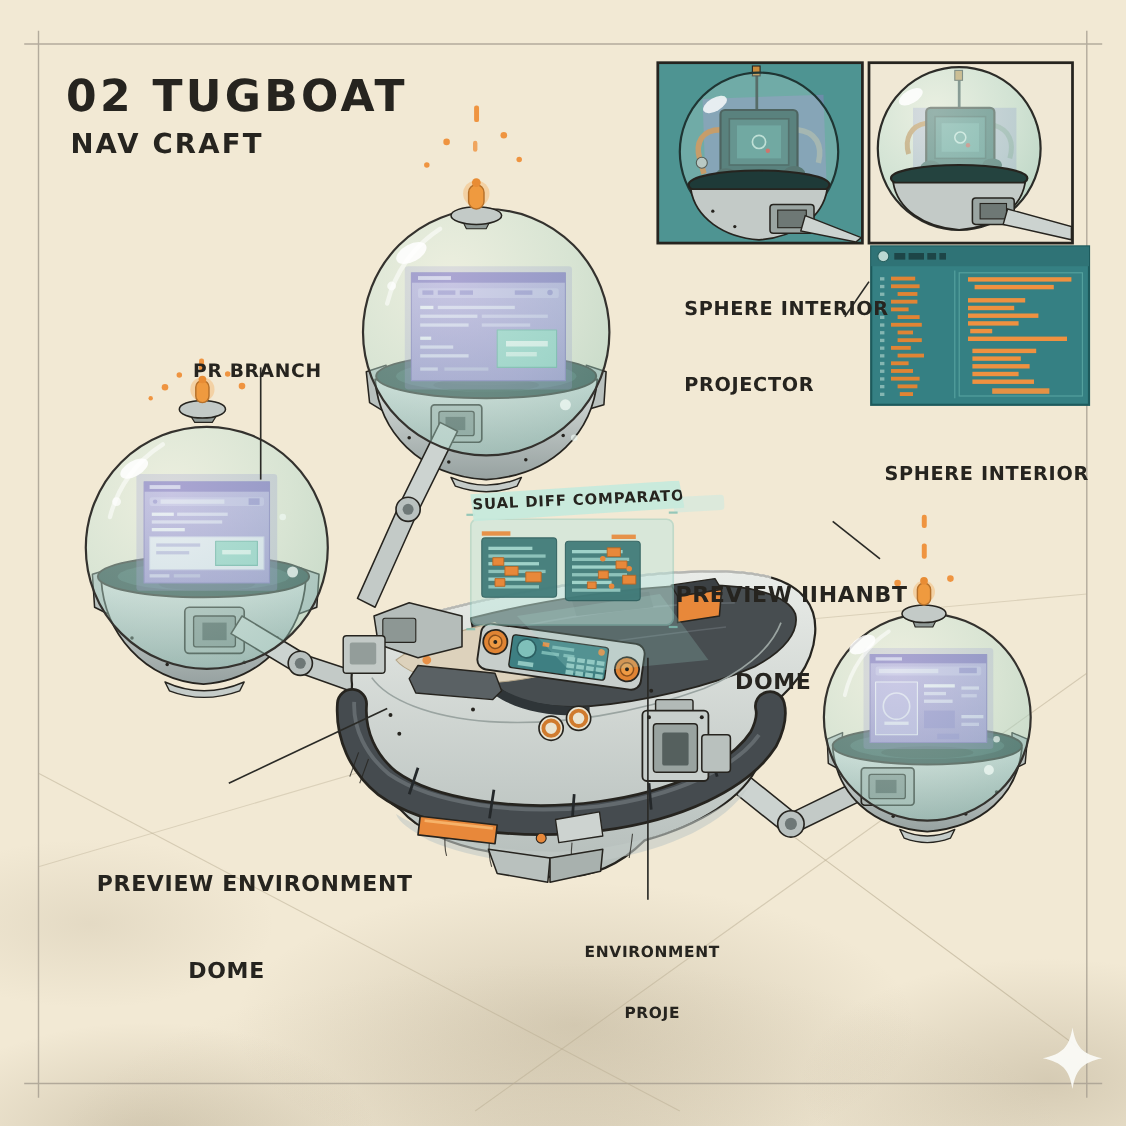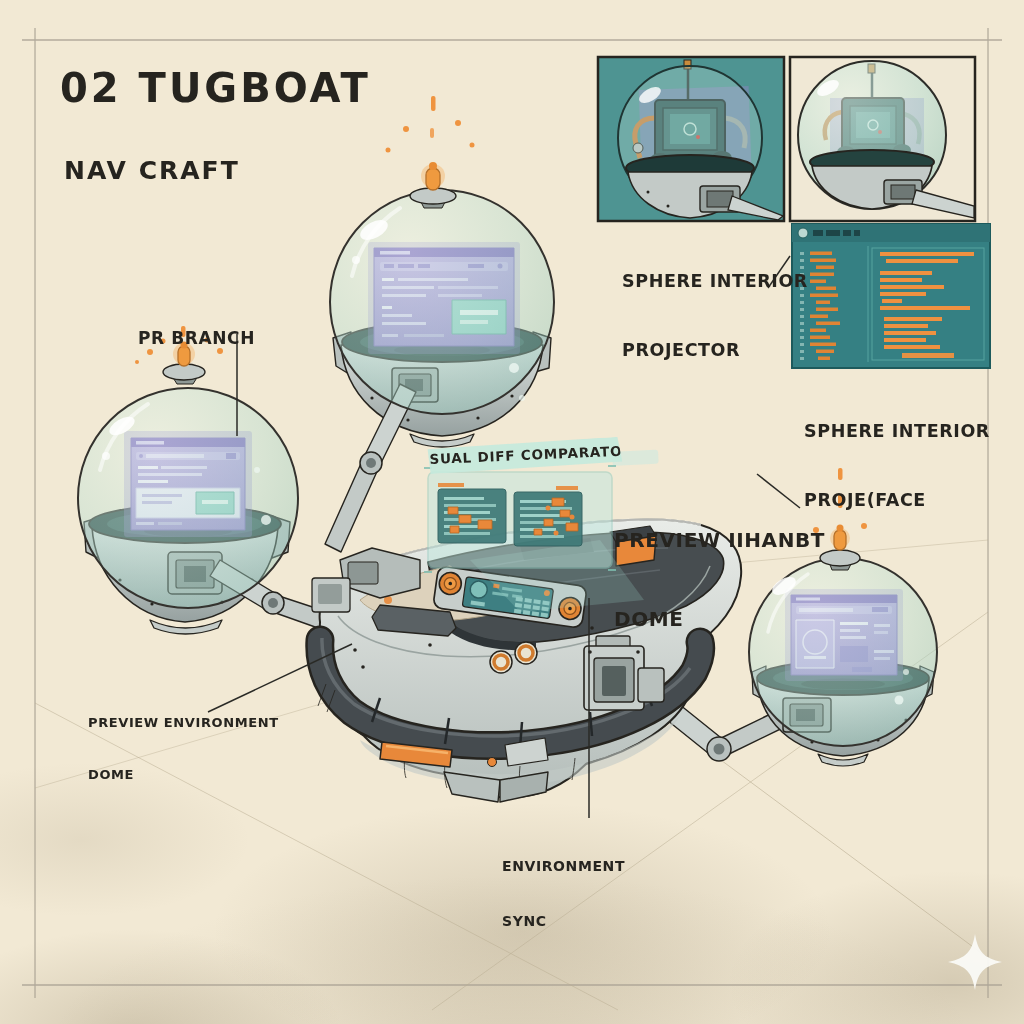--- a/index.html
+++ b/index.html
@@ -8,28 +8,28 @@
   .shadows{position:absolute;inset:0;pointer-events:none;
     background:
       radial-gradient(430px 180px at 51% 91%, rgba(140,126,97,.26), rgba(140,126,97,0) 72%),
       radial-gradient(300px 150px at 13% 101%, rgba(140,126,97,.30), rgba(140,126,97,0) 70%),
       radial-gradient(320px 160px at 93% 96%, rgba(140,126,97,.28), rgba(140,126,97,0) 70%),
       radial-gradient(620px 240px at 50% 103%, rgba(140,126,97,.20), rgba(140,126,97,0) 75%),
       radial-gradient(240px 110px at 8% 82%, rgba(140,126,97,.14), rgba(140,126,97,0) 70%);}
   svg{position:absolute;inset:0;}
   .label{position:absolute;color:#26241f;font-weight:bold;letter-spacing:.6px;
          line-height:1.32;white-space:pre;}
-  .center{}
+  .center{text-align:center;}
   .t1{left:60px;top:62px;font-size:40px;letter-spacing:3px;}
-  .t2{left:64px;top:114px;font-size:25px;letter-spacing:2px;margin-top:40px;}
+  .t2{left:64px;top:114px;font-size:25px;letter-spacing:2px;}
   .lab-pr{left:138px;top:282px;width:192px;font-size:17px;}
   .lab-proj{left:622px;top:224px;width:220px;font-size:17.5px;}
   .lab-face{left:804px;top:374px;width:220px;font-size:17.5px;}
   .lab-prevR{left:614px;top:474px;width:178px;font-size:20px;}
-  .lab-prevL{left:88px;top:680px;width:236px;font-size:13px;}
+  .lab-prevL{left:88px;top:737px;width:236px;font-size:20px;}
   .lab-sync{left:502px;top:820px;width:182px;font-size:14px;}
   .banner{left:424px;top:441px;width:198px;height:29px;font-size:13.5px;
           background:rgba(198,233,220,.92);transform:rotate(-2.5deg);
           clip-path:polygon(2% 14%,98% 0%,100% 86%,3% 100%);
           display:flex;align-items:center;justify-content:center;letter-spacing:.8px;}
 </style>
 </head>
 <body>
 
 <div class="canvas">
@@ -583,32 +583,31 @@
     <div>PR BRANCH</div>
   </div>
 
   <div class="label lab-proj">
     <div>SPHERE INTERIOR</div>
     <div>PROJECTOR</div>
   </div>
 
   <div class="label lab-face">
     <div>SPHERE INTERIOR</div>
-    <div>PROJE(FACE</div>
   </div>
 
   <div class="label banner">VISUAL DIFF COMPARATOR</div>
 
   <div class="label lab-prevR center">
     <div>PREVIEW IIHANBT</div>
     <div>DOME</div>
   </div>
 
   <div class="label lab-prevL center">
     <div>PREVIEW ENVIRONMENT</div>
     <div>DOME</div>
   </div>
 
   <div class="label lab-sync center">
     <div>ENVIRONMENT</div>
-    <div>SYNC</div>
+    <div>PROJE</div>
   </div>
 </div>
 
 </body></html>

